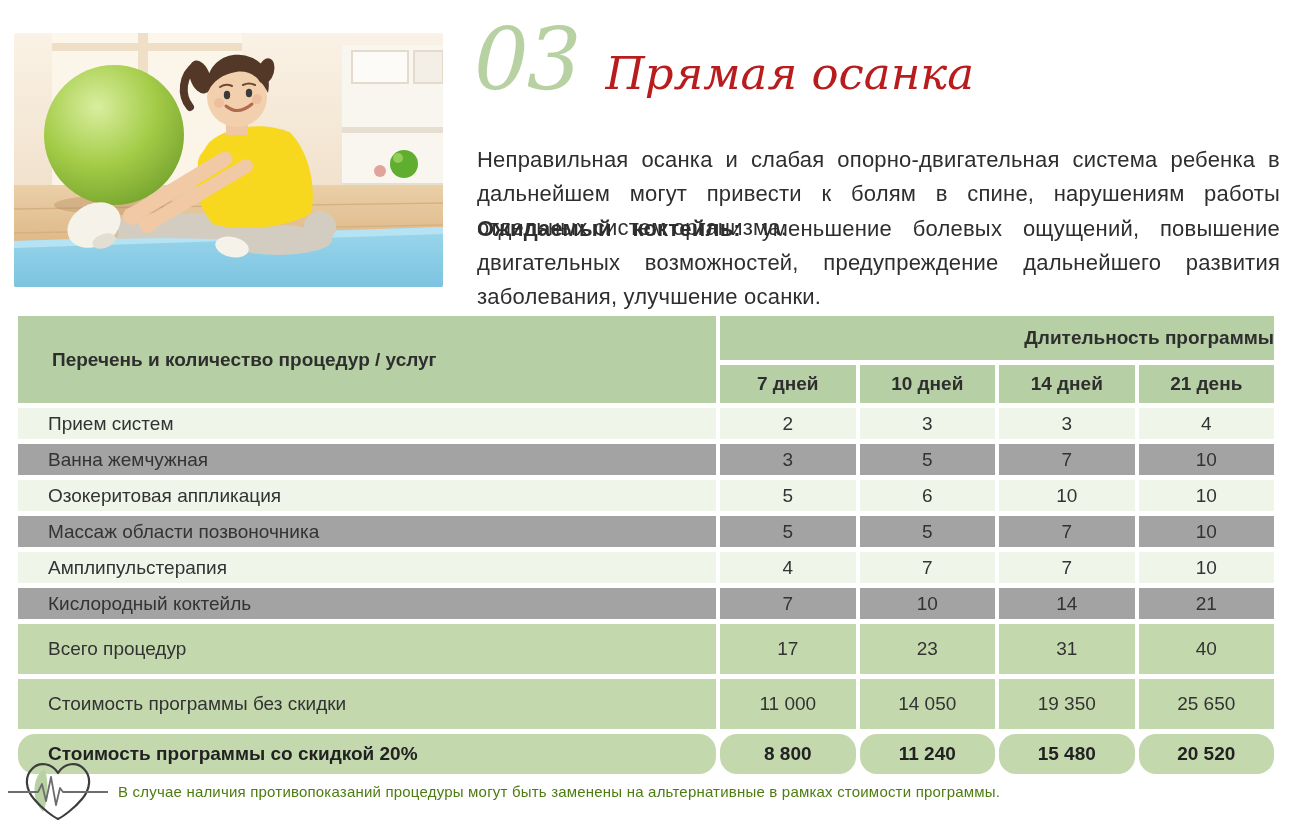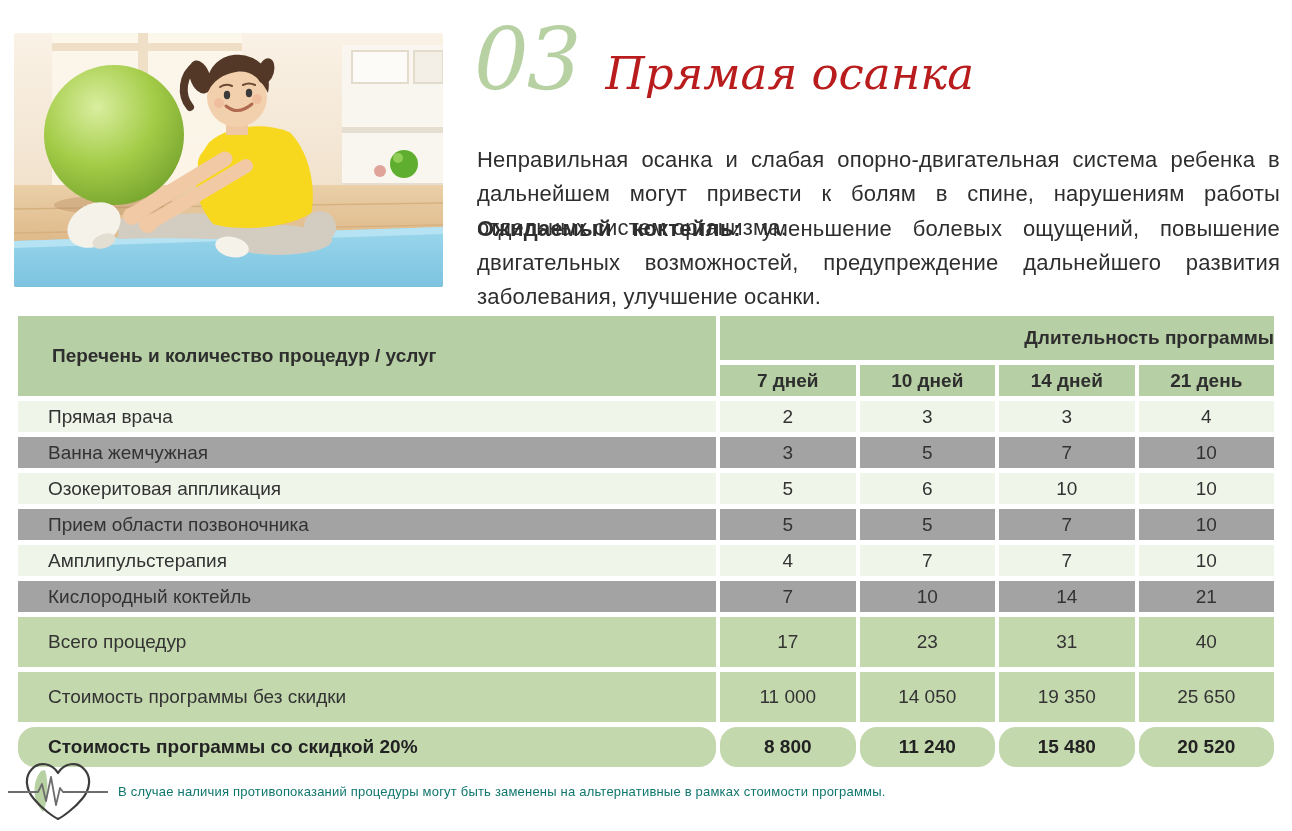--- a/index.html
+++ b/index.html
@@ -48,37 +48,37 @@
   table.pricing col.c-name { width:698px; }
   th.left-head {
     background:#b6cfa4; text-align:left; padding-left:34px;
     font-weight:bold; font-size:19px; color:#2e2e2e;
   }
   th.dur-head {
     background:#b6cfa4; height:44px; font-weight:bold; font-size:19px;
     text-align:right; color:#2e2e2e;
   }
   th.dur {
-    background:#b6cfa4; height:31px; font-weight:bold; font-size:19px;
+    background:#b6cfa4; height:38px; font-weight:bold; font-size:19px;
     text-align:center; color:#2e2e2e;
   }
   td { height:31px; text-align:center; }
   td.name { text-align:left; padding-left:30px; }
   tr.rl td { background:#f0f5e9; }
   tr.ra td { background:#a3a3a3;margin-top:48px; }
   tr.rs td { background:#c4d8ae; height:50px; }
   tr.rb td { font-weight:bold; height:40px; color:#222;border-radius:17px; }
 
   
   .footer {
     position:absolute; left:6px; top:760px; width:1282px;
     display:flex; align-items:center; gap:8px;
   }
   .footer .note {
-    flex:1; font-size:13px; letter-spacing:0.2px; color:#0f766e;
+    flex:1; font-size:15px; letter-spacing:0.2px; color:#4d7c0f;
     line-height:1.3;
   }
   .heart-icon { flex:0 0 auto; }
 </style>
 </head>
 <body>
 
 <div class="page">
 
   <div class="photo">
@@ -186,42 +186,42 @@
       </tr>
       <tr>
         <th class="dur">7 дней</th>
         <th class="dur">10 дней</th>
         <th class="dur">14 дней</th>
         <th class="dur">21 день</th>
       </tr>
     </thead>
     <tbody>
       <tr class="rl">
-        <td class="name">Прямая врача</td>
+        <td class="name">Прием систем</td>
         <td>2</td>
         <td>3</td>
         <td>3</td>
         <td>4</td>
       </tr>
       <tr class="ra">
         <td class="name">Ванна жемчужная</td>
         <td>3</td>
         <td>5</td>
         <td>7</td>
         <td>10</td>
       </tr>
       <tr class="rl">
         <td class="name">Озокеритовая аппликация</td>
         <td>5</td>
         <td>6</td>
         <td>10</td>
         <td>10</td>
       </tr>
       <tr class="ra">
-        <td class="name">Прием области позвоночника</td>
+        <td class="name">Массаж области позвоночника</td>
         <td>5</td>
         <td>5</td>
         <td>7</td>
         <td>10</td>
       </tr>
       <tr class="rl">
         <td class="name">Амплипульстерапия</td>
         <td>4</td>
         <td>7</td>
         <td>7</td>

